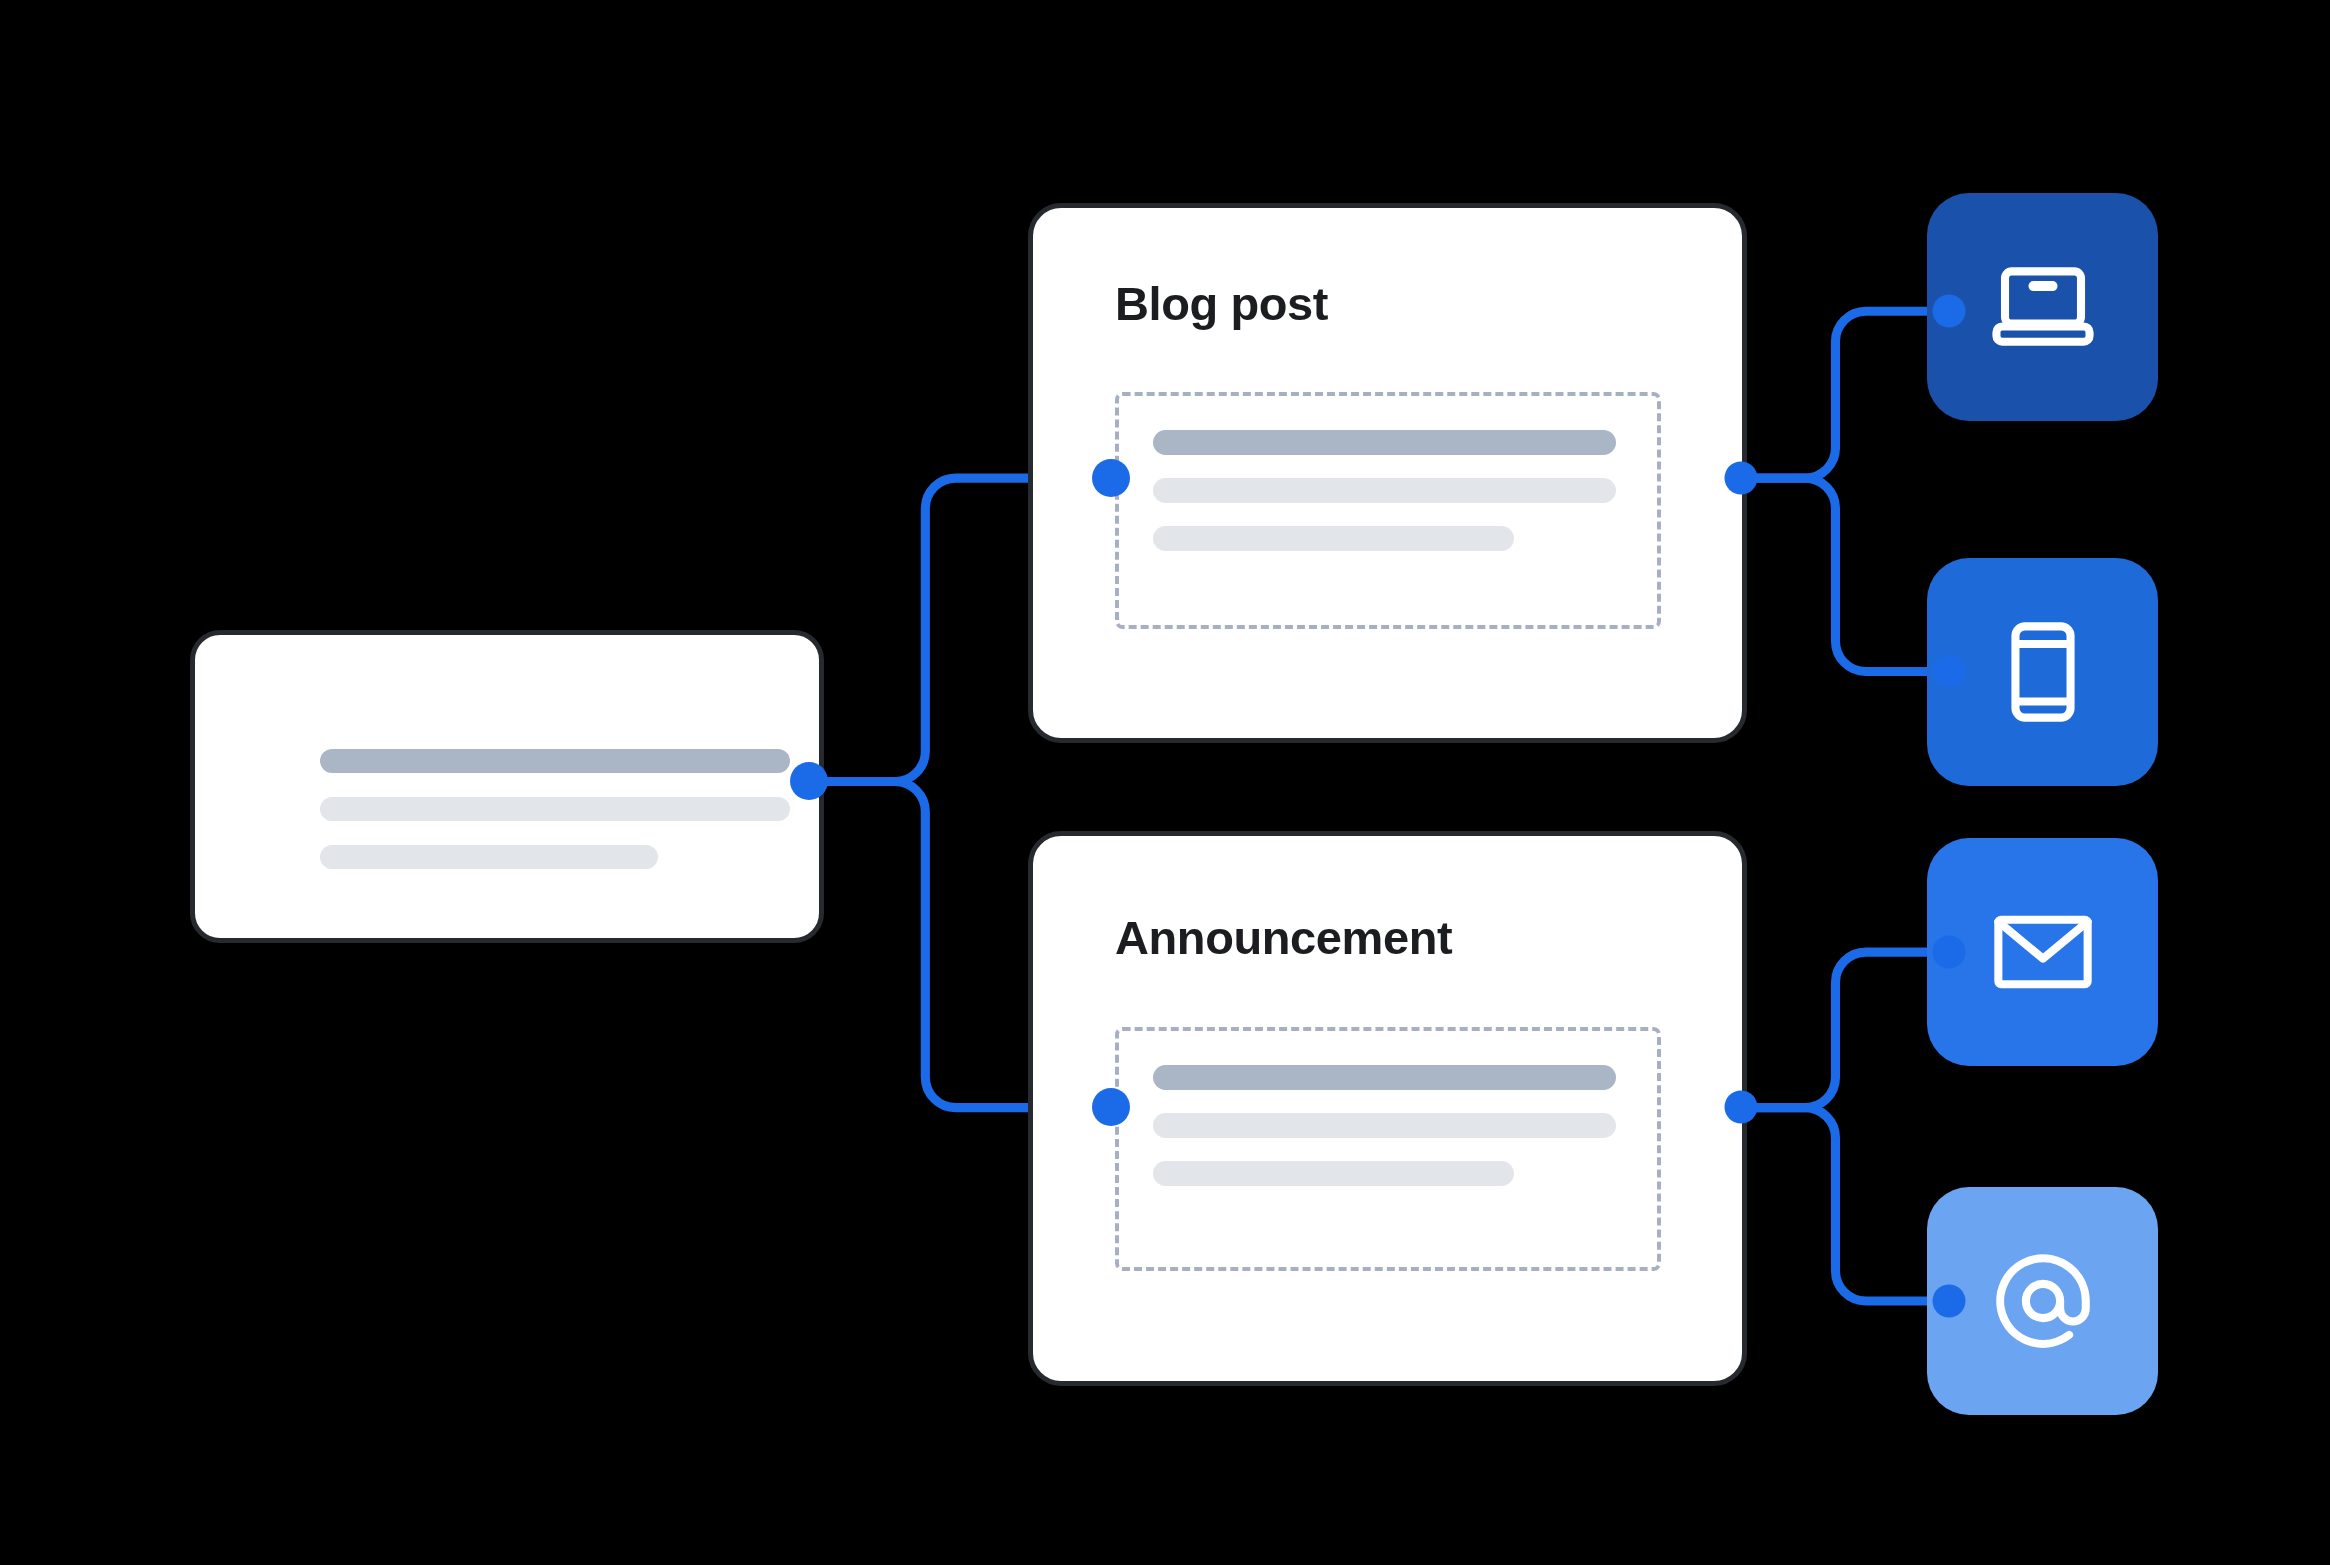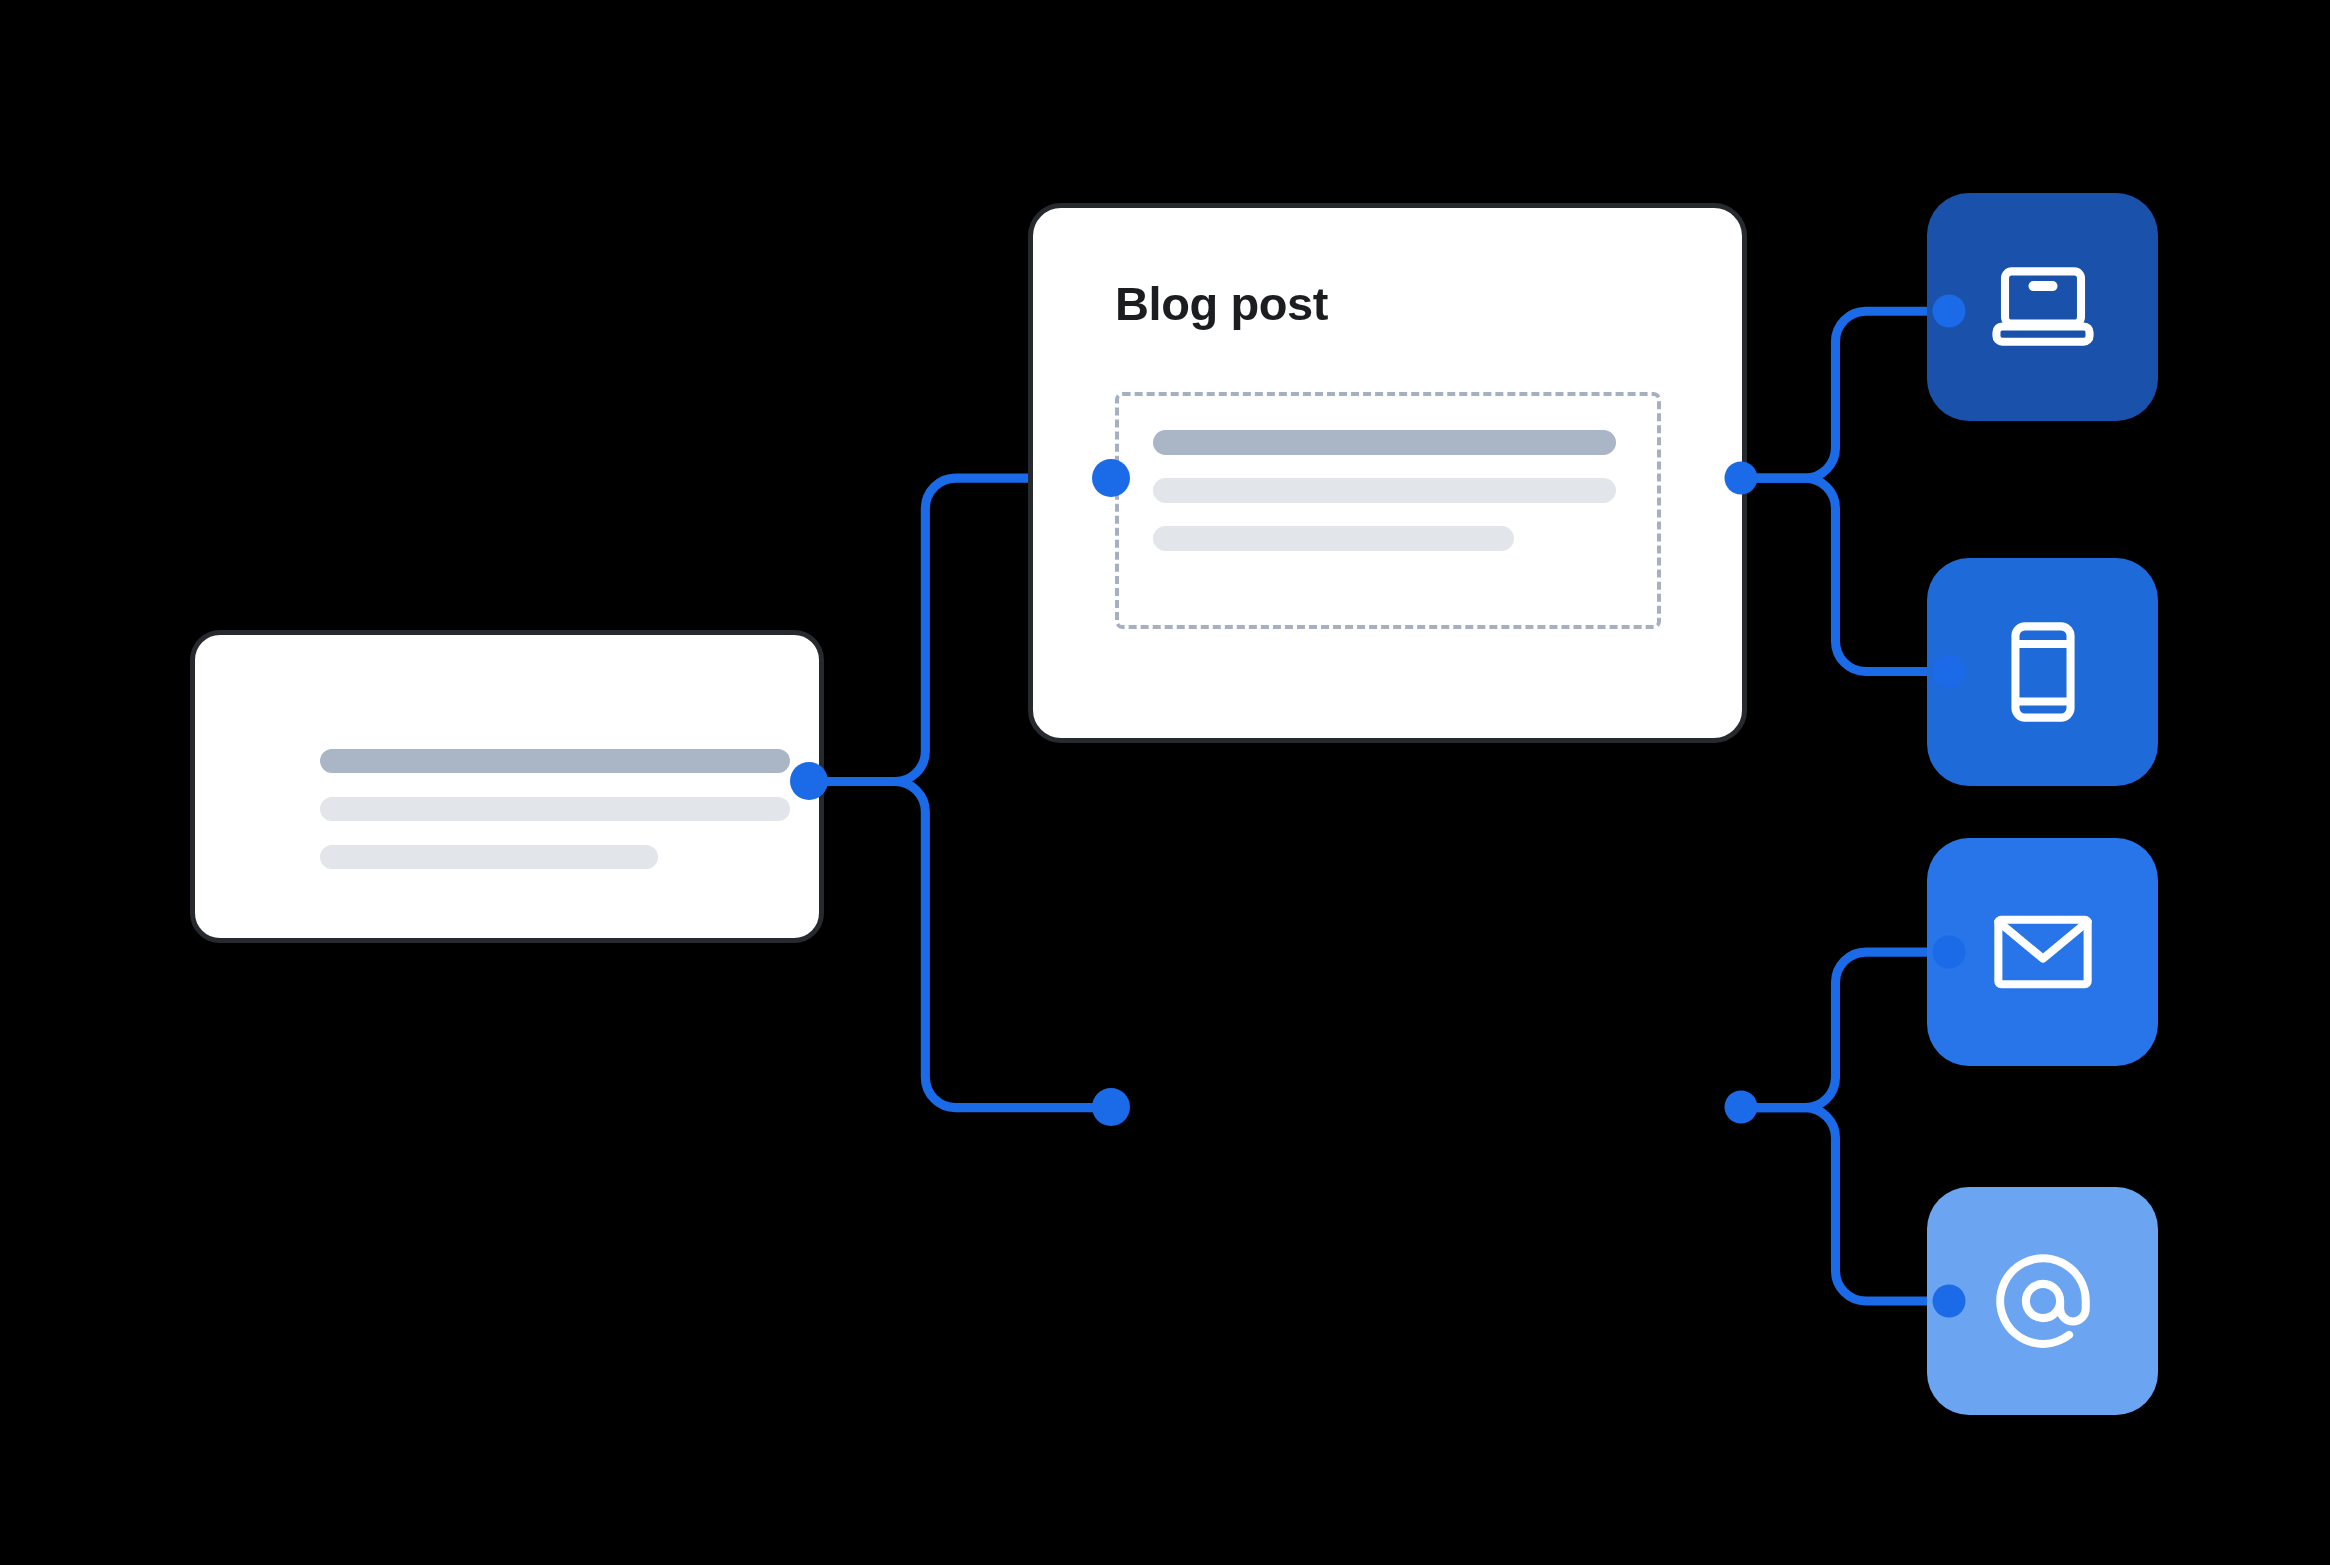--- a/index.html
+++ b/index.html
@@ -164,20 +164,29 @@
   <div class="card blog" style="border-color: rgb(38, 41, 46); background: rgb(255, 255, 255);">
     <div class="card-title">Blog post</div>
     <div class="slot" style="border-color: rgb(166, 176, 194);"></div>
     <div class="bars">
       <div class="bar b1" style="width: 100%; background: rgb(170, 181, 198);"></div>
       <div class="bar b2" style="width: 100%; background: rgb(226, 229, 234);"></div>
       <div class="bar b3" style="width: 78%; background: rgb(226, 229, 234);"></div>
     </div>
   </div>
 
+  <div class="card announcement" style="border-color: rgb(38, 41, 46); background: rgb(255, 255, 255);">
+    <div class="card-title">Announcement</div>
+    <div class="slot" style="border-color: rgb(166, 176, 194);"></div>
+    <div class="bars">
+      <div class="bar b1" style="width: 100%; background: rgb(170, 181, 198);"></div>
+      <div class="bar b2" style="width: 100%; background: rgb(226, 229, 234);"></div>
+      <div class="bar b3" style="width: 78%; background: rgb(226, 229, 234);"></div>
+    </div>
+  </div>
 
   <div class="tile laptop" style="background: rgb(26, 82, 171);">
     <svg width="114" height="114" viewBox="0 0 24 24" fill="none" stroke="#FFFFFF" stroke-width="1.7" stroke-linecap="round" stroke-linejoin="round">
       <rect x="4" y="4.5" width="16" height="11" rx="1.4"></rect>
       <line x1="10" y1="7.6" x2="14" y2="7.6" stroke-width="2.1"></line>
       <rect x="2.2" y="16.1" width="19.6" height="3.2" rx="1.2"></rect>
     </svg>
   </div>
 
   <div class="tile phone" style="background: rgb(30, 106, 216);">

